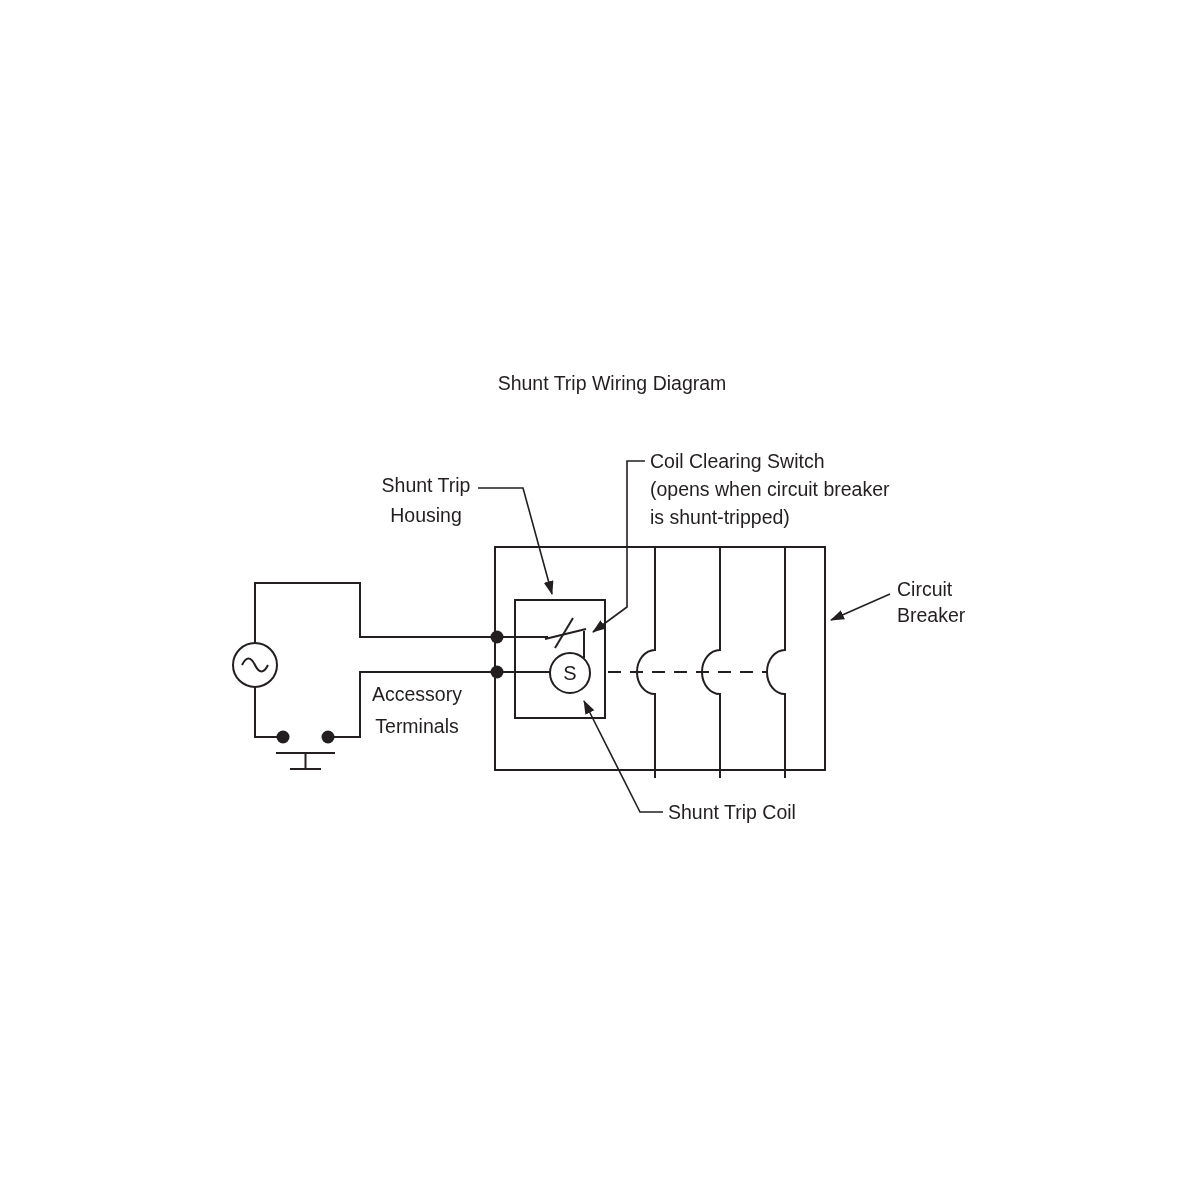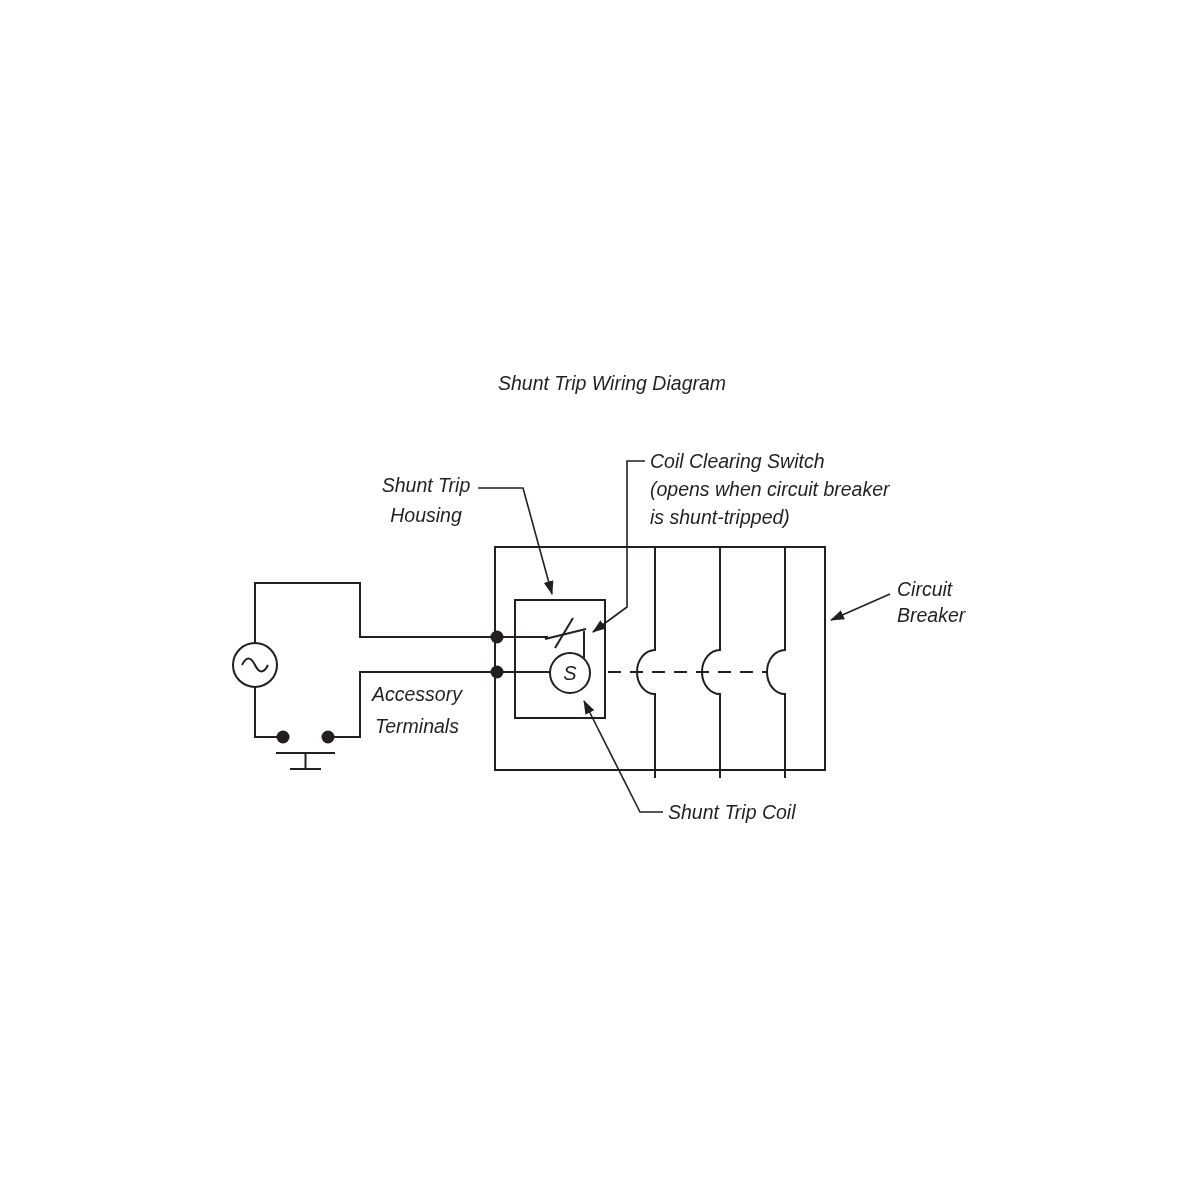--- a/index.html
+++ b/index.html
@@ -6,21 +6,20 @@
     margin: 0;
     padding: 0;
     background: #ffffff;
   }
   .canvas {
     position: relative;
     width: 1200px;
     height: 1200px;
     background: #ffffff;
     overflow: hidden;
-    font-style: italic;
   }
   svg {
     display: block;
     width: 1200px;
     height: 1200px;
   }
   text {
     font-family: "Liberation Sans", "DejaVu Sans", sans-serif;
     font-size: 19.5px;
     fill: #231f20;

